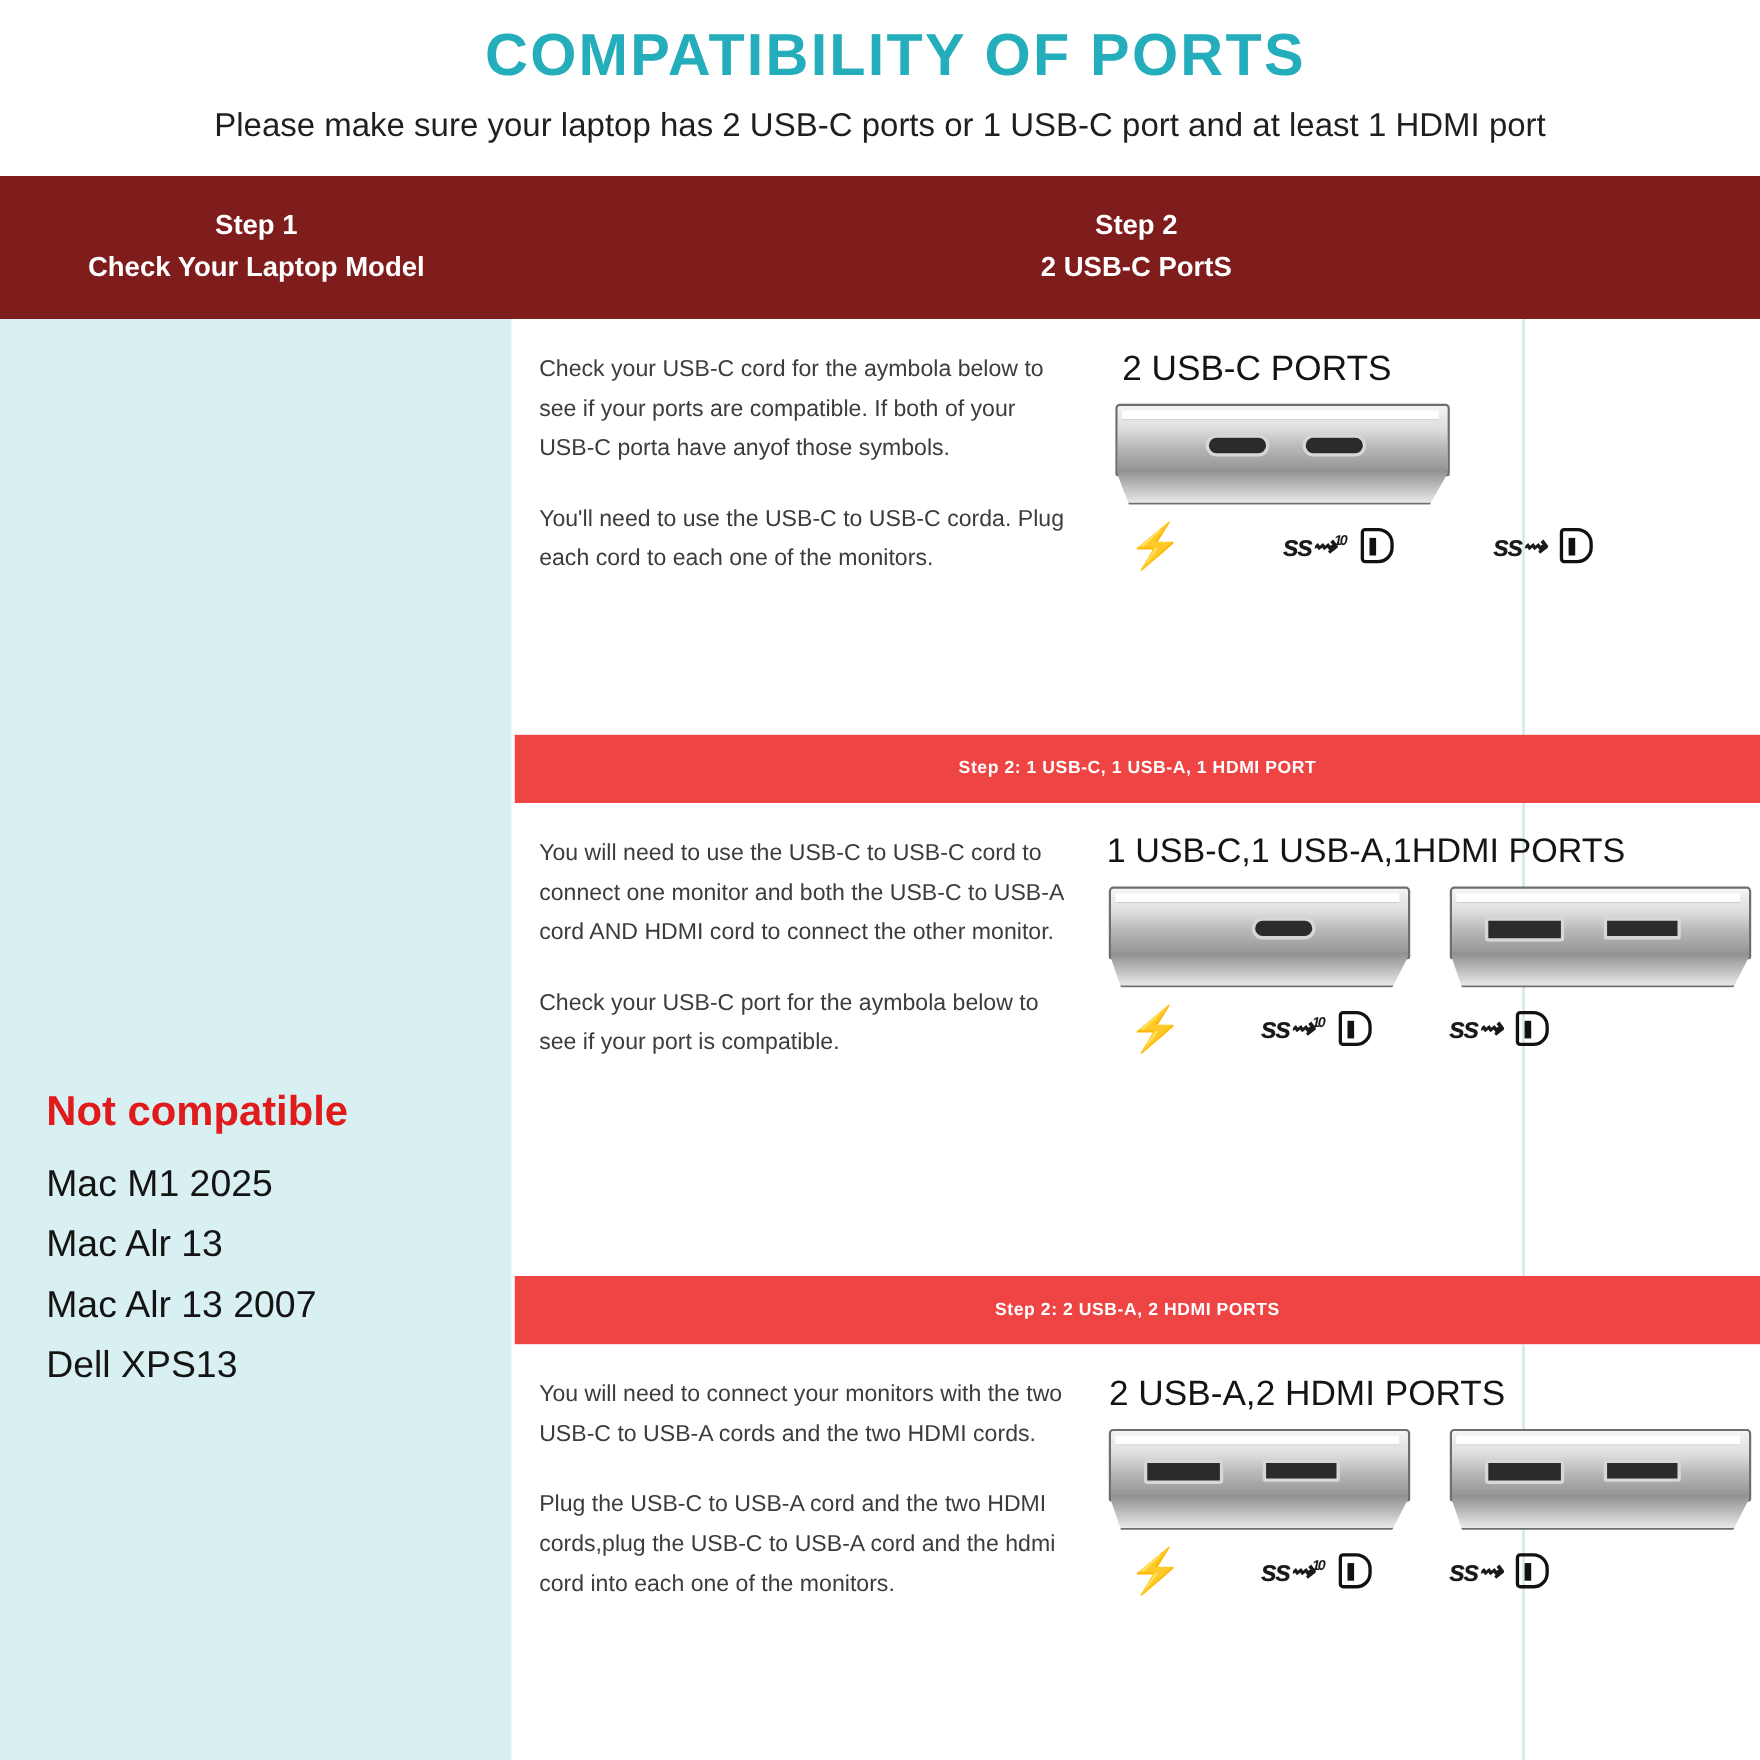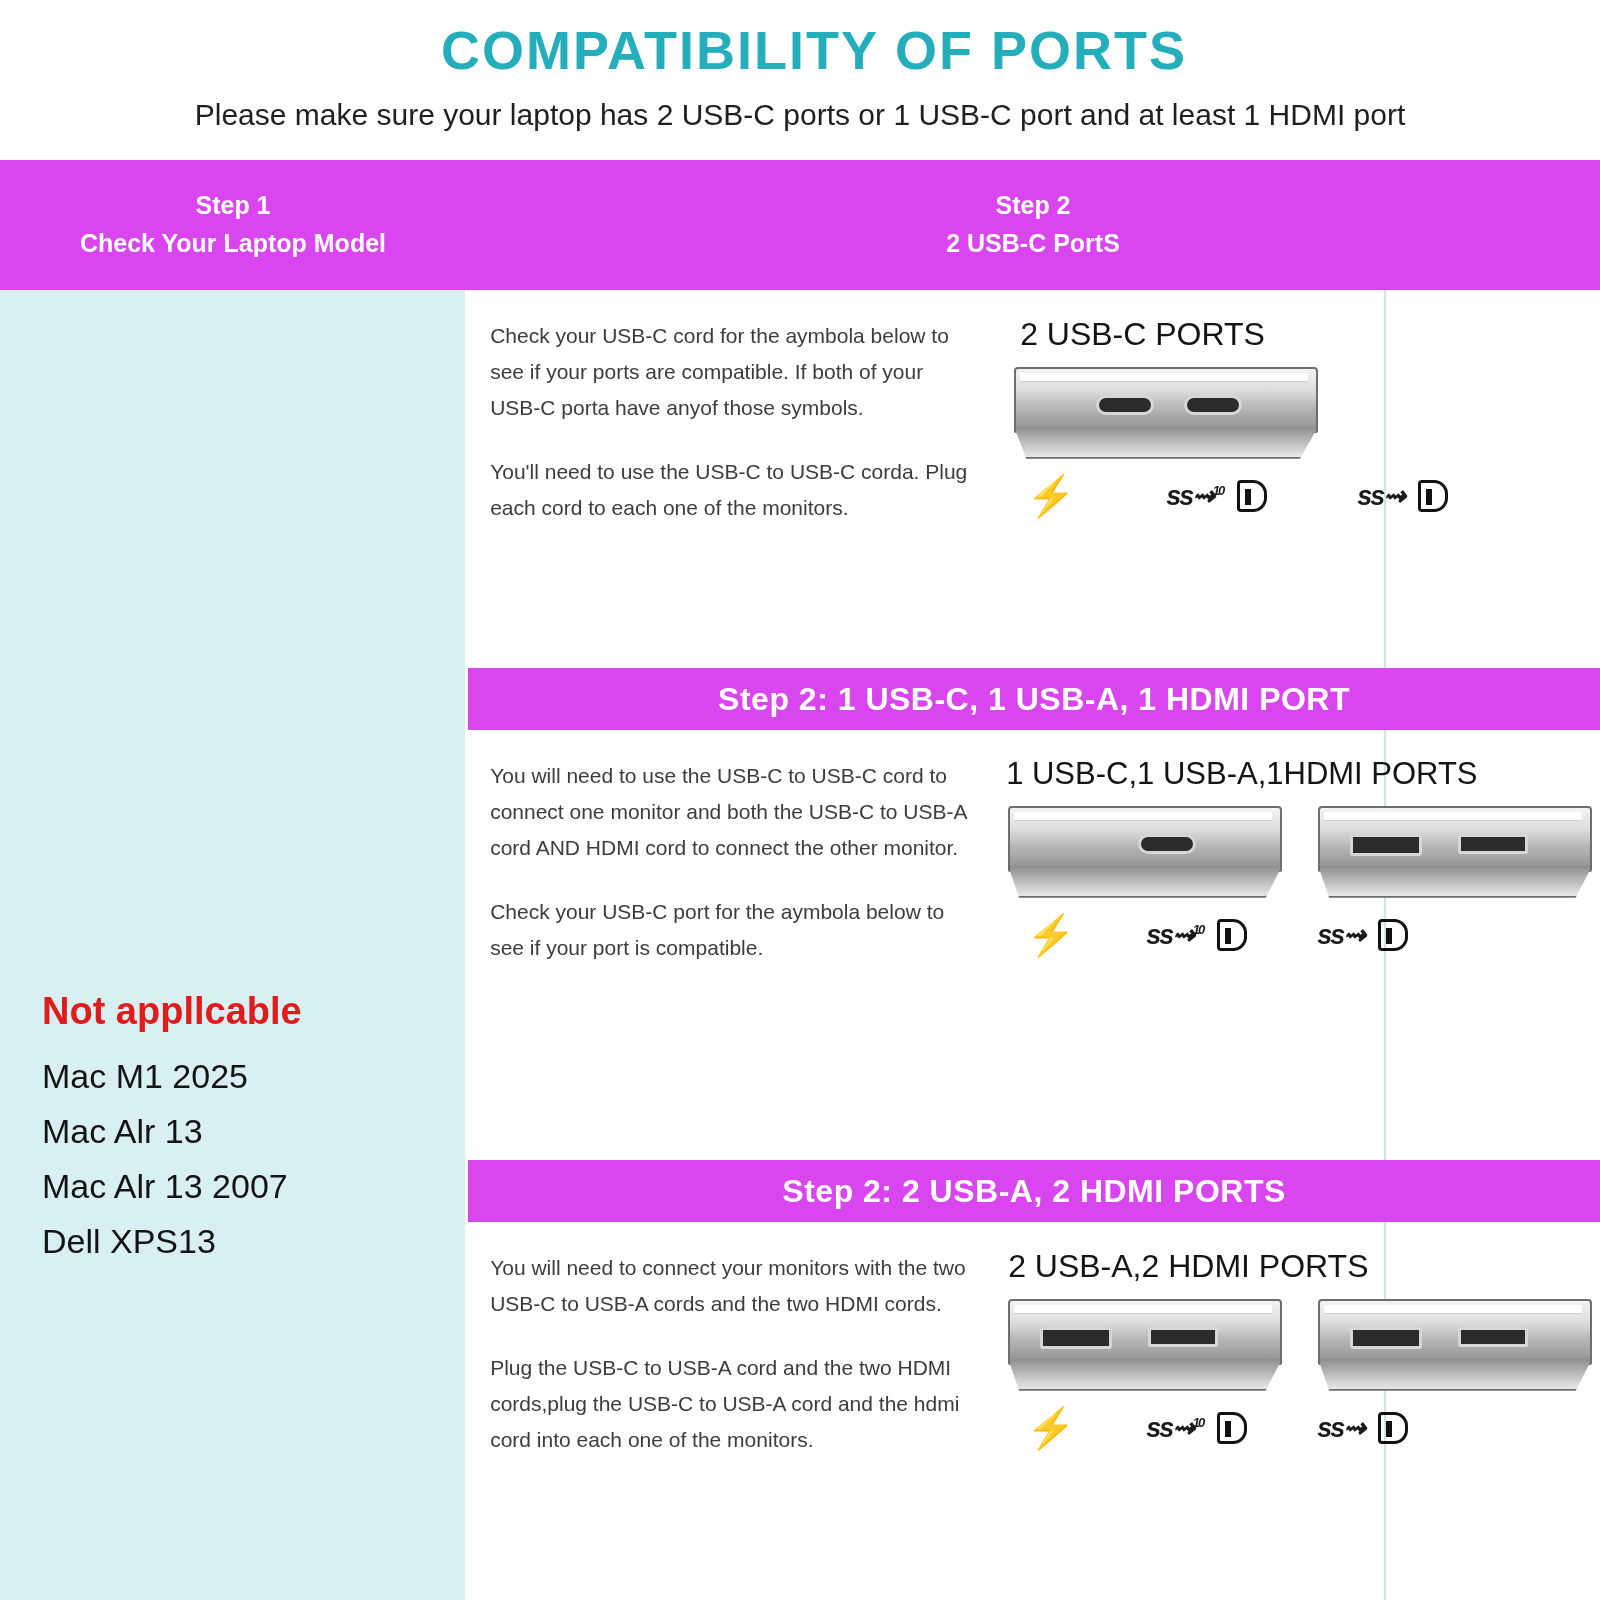--- a/index.html
+++ b/index.html
@@ -41,21 +41,21 @@
   .table {
     margin-top: 24px;
     border-top: 3px solid #ffffff;
     display: flex;
     flex-direction: column;
     width: 1600px;
   }
 
   .head-row {
     display: flex;
-    background: #d946ef;
+    background: #7f1d1d;
     color: #ffffff;
     height: 130px;
   }
   .head-cell {
     display: flex;
     flex-direction: column;
     align-items: center;
     justify-content: center;
     font-size: 25px;
     font-weight: bold;
@@ -109,23 +109,23 @@
     width: 1134px;
     display: flex;
     flex-direction: column;
   }
 
   .section {
     background: #ffffff;
     position: relative;
   }
   .band {
-    background: #d946ef;
+    background: #ef4444;
     color: #ffffff;
-    font-size: 32px;
+    font-size: 16px;
     font-weight: bold;
     text-align: center;
     line-height: 62px;
     height: 62px;
     letter-spacing: .5px;
   }
 
   .sec-inner {
     display: flex;
     padding: 20px 0 10px 0;
@@ -275,21 +275,21 @@
     <div class="head-cell right">
       <div>Step 2</div>
       <div>2 USB-C PortS</div>
     </div>
   </div>
 
   <div class="body-row">
 
     <div class="left-col">
       <div class="na-block">
-        <div class="na-title">Not appllcable</div>
+        <div class="na-title">Not compatible</div>
         <div class="na-item">Mac M1 2025</div>
         <div class="na-item">Mac Alr 13</div>
         <div class="na-item">Mac Alr 13 2007</div>
         <div class="na-item">Dell XPS13</div>
       </div>
     </div>
 
     <div class="right-col">
 
       <div class="section">

